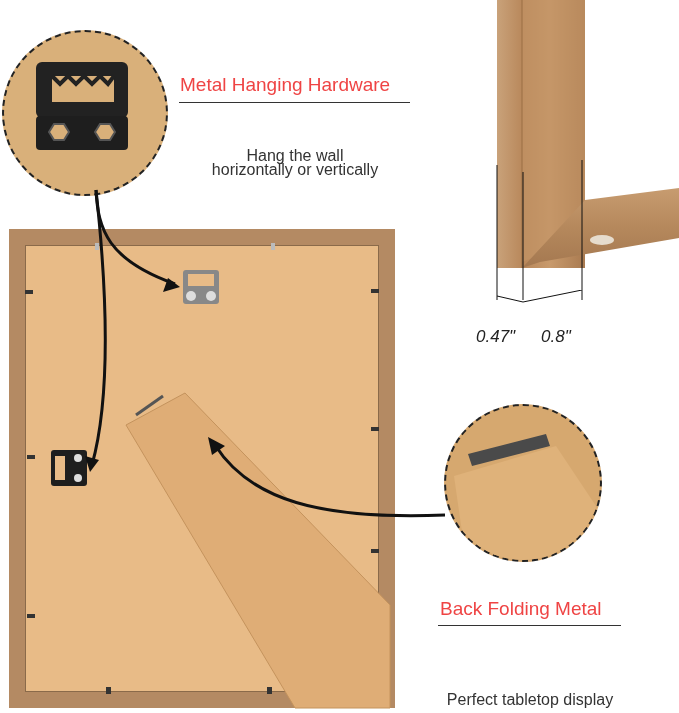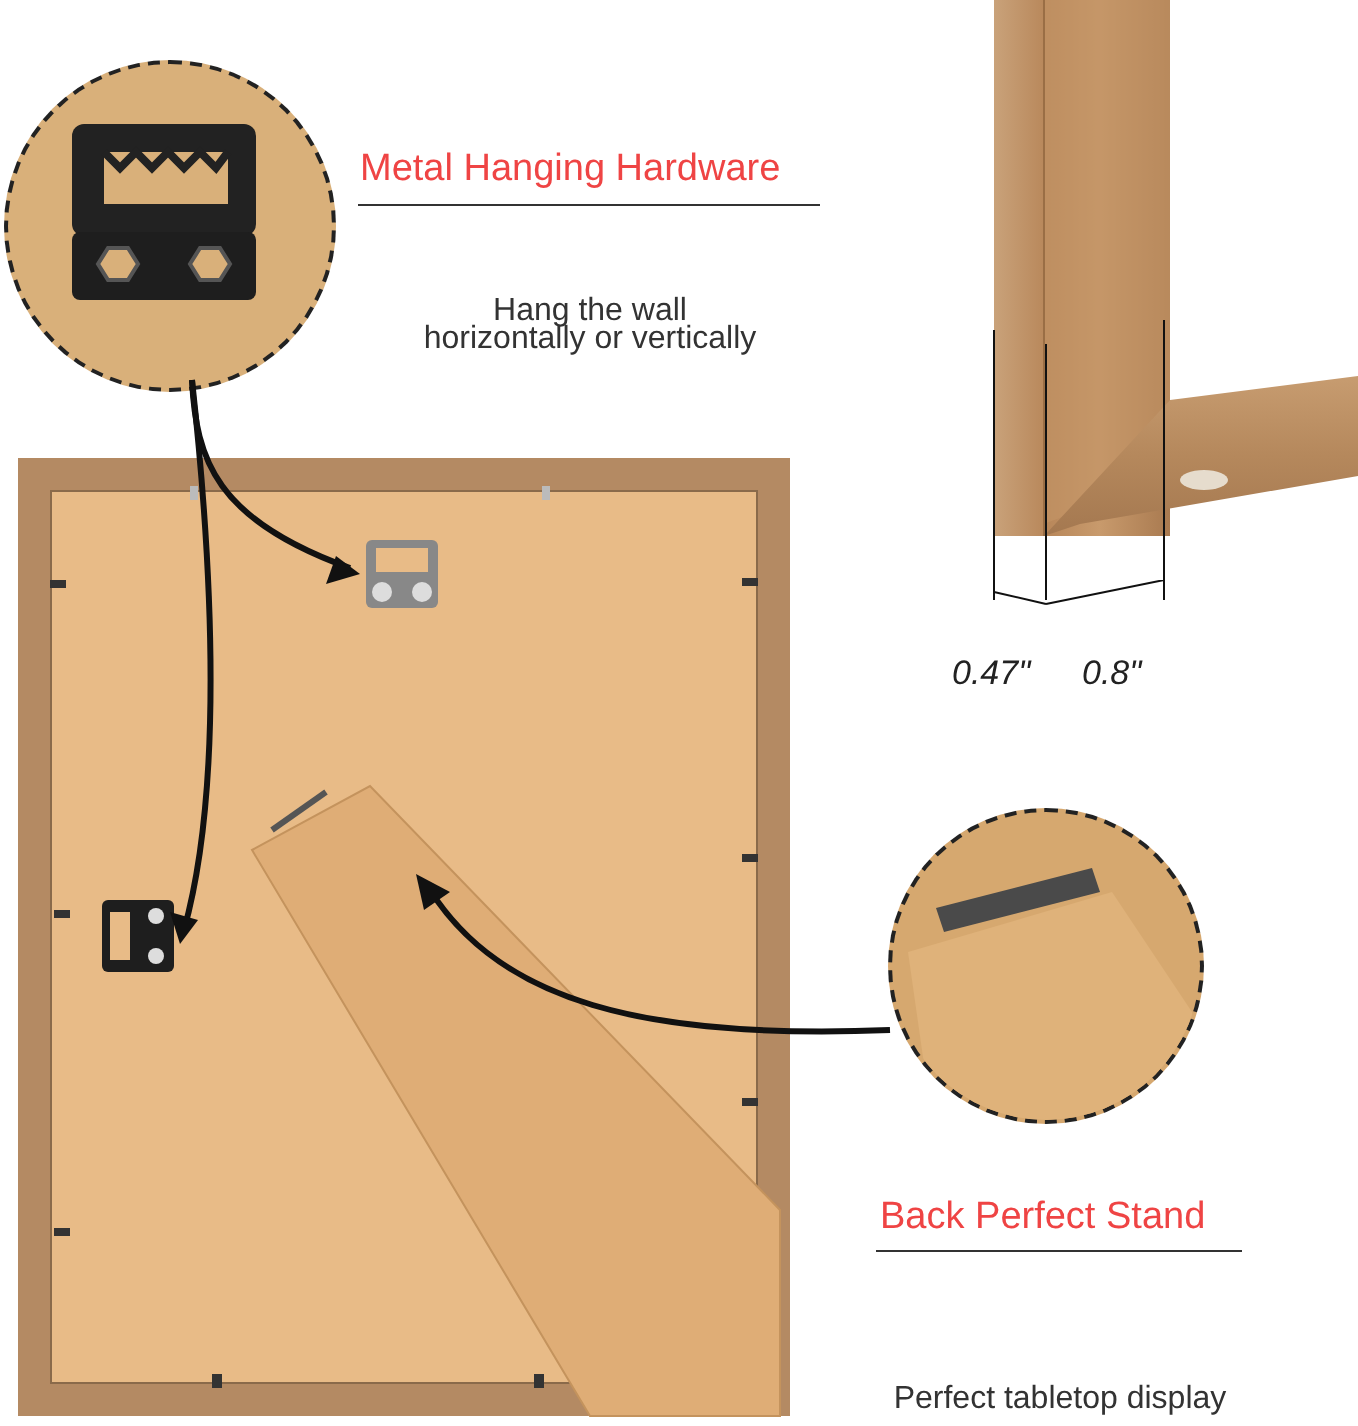--- a/index.html
+++ b/index.html
@@ -109,15 +109,15 @@
 
 <div class="abs" style="left:444px;top:404px;width:154px;height:154px;border-radius:50%;border:2px dashed #222;background:#d6a86f;overflow:hidden;">
   <div style="position:absolute;left:0;top:0;width:154px;height:154px;">
     <svg width="154" height="154" viewBox="0 0 154 154">
       <polygon points="22,48 100,28 104,40 26,60" fill="#4a4a4a"></polygon>
       <polygon points="8,70 110,40 150,100 150,154 20,154" fill="#dfb27a"></polygon>
     </svg>
   </div>
 </div>
 
-<div class="abs label-title" style="left:440px;top:598px;">Back Perfect Stand</div>
+<div class="abs label-title" style="left:440px;top:598px;">Back Folding Metal</div>
 <div class="abs rule" style="left:438px;top:625px;width:183px;"></div>
 <div class="abs label-sub" style="left:430px;top:658px;width:200px;">Perfect tabletop display</div>
 
 </body></html>

